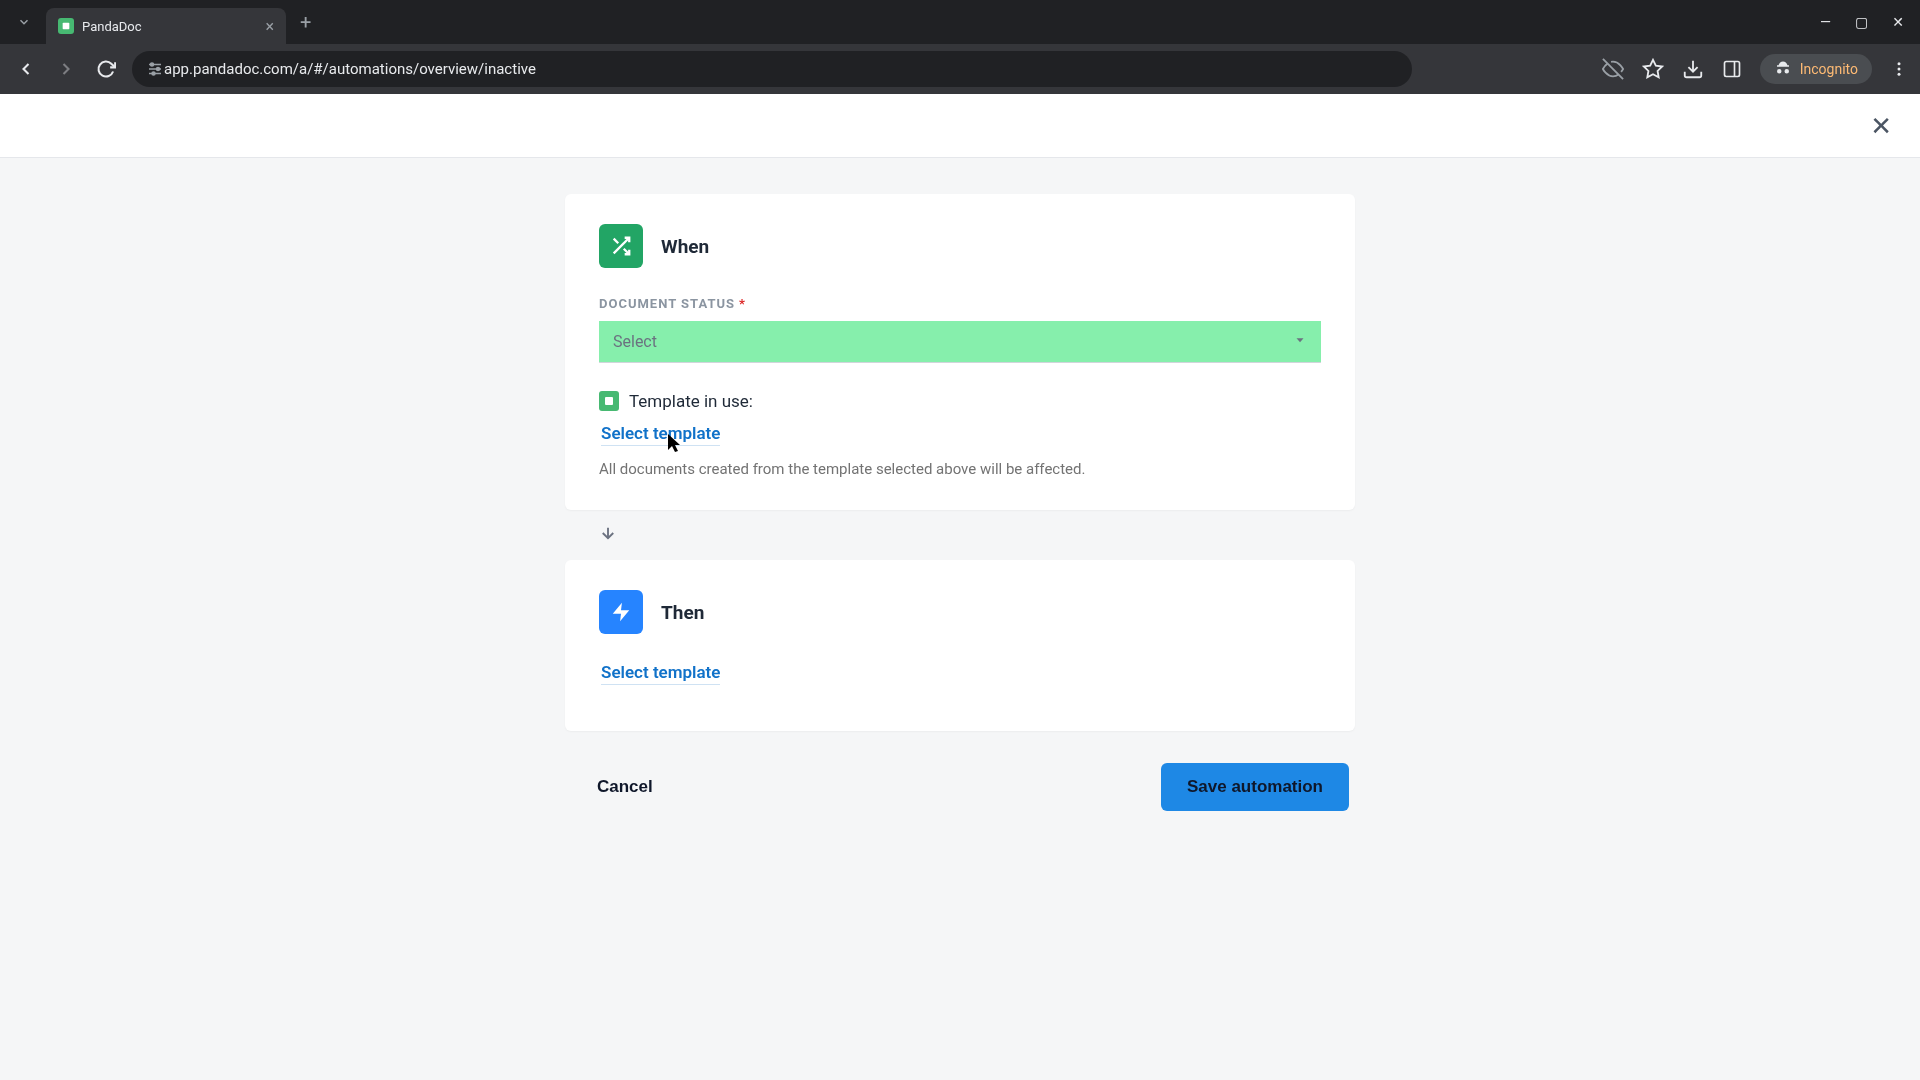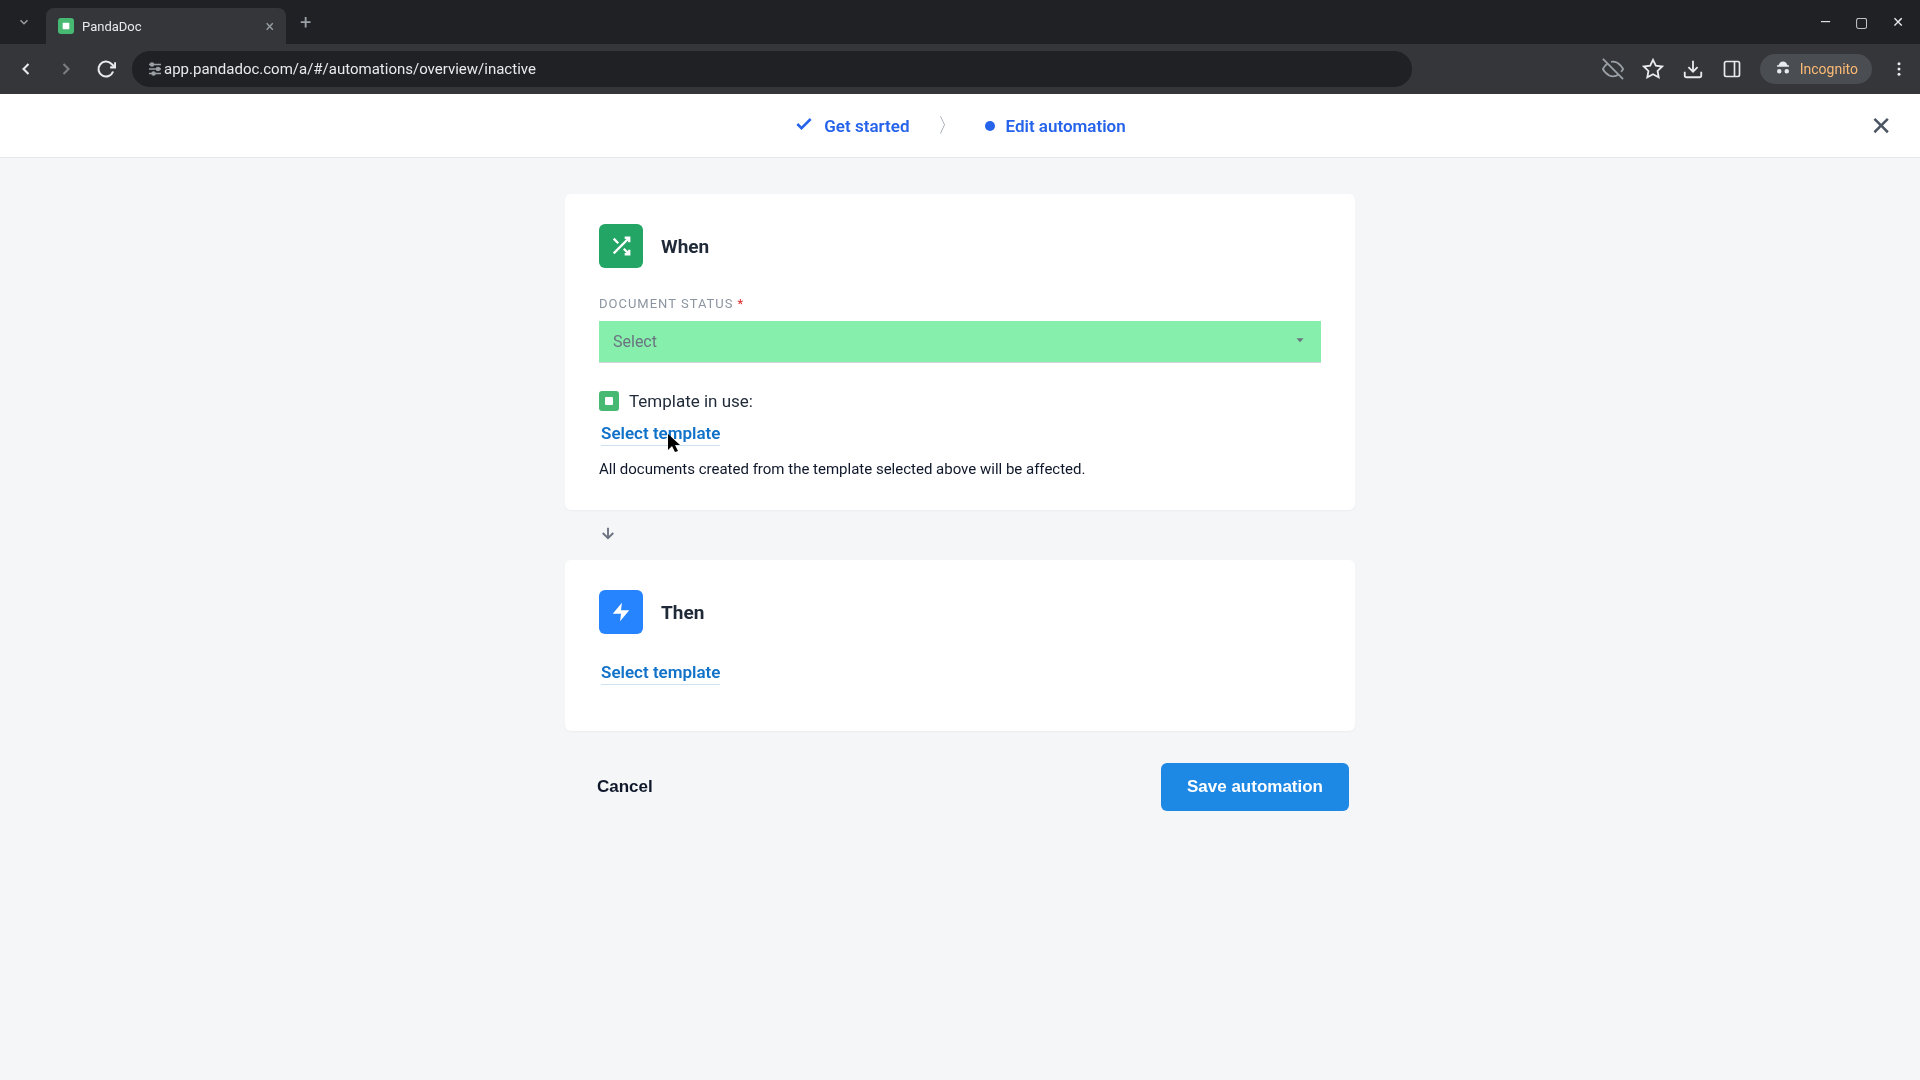--- a/index.html
+++ b/index.html
@@ -40,42 +40,42 @@
   .page-body { background: #f5f6f7; min-height: calc(100% - 64px); padding: 36px 0 60px; display: flex; flex-direction: column; align-items: center; }
 
   .card { background: #fff; border-radius: 6px; width: 790px; padding: 30px 34px 32px; box-shadow: 0 1px 2px rgba(0,0,0,0.04); }
   .card-header { display: flex; align-items: center; gap: 18px; margin-bottom: 28px; }
   .card-icon { width: 44px; height: 44px; border-radius: 6px; display: flex; align-items: center; justify-content: center; }
   .card-icon.green { background: #22a565; }
   .card-icon.blue { background: #2684ff; }
   .card-icon svg { width: 22px; height: 22px; }
   .card-title { font-size: 19px; font-weight: 700; color: #1f2937; }
 
-  .field-label { font-size: 13px; letter-spacing: 1px; color: #8b95a1; font-weight: 400; margin-bottom: 10px; }
+  .field-label { font-size: 13px; letter-spacing: 1px; color: #8b95a1; font-weight: 700; margin-bottom: 10px; }
   .field-label .req { color: #dc2626; margin-left: 4px; }
 
   .select-box { background: #86efac; border: none; border-bottom: 1px solid #d1d5db; height: 42px; display: flex; align-items: center; justify-content: space-between; padding: 0 14px; cursor: pointer; margin-bottom: 28px; }
   .select-placeholder { color: #6b7280; font-size: 16px; }
   .select-caret { color: #6b7280; }
 
   .inline-row { display: flex; align-items: center; gap: 10px; margin-bottom: 12px; }
   .mini-badge { width: 20px; height: 20px; background: #47b972; border-radius: 3px; display: flex; align-items: center; justify-content: center; }
   .mini-badge svg { width: 12px; height: 12px; }
   .inline-text { font-size: 17px; color: #1f2937; }
 
   .link-btn { color: #1172c9; font-size: 17px; font-weight: 600; cursor: pointer; border-bottom: 1px solid #cfe2f3; display: inline-block; padding-bottom: 2px; margin-left: 2px; margin-bottom: 14px; }
-  .hint { color: #0f172a; font-size: 15px; }
+  .hint { color: #737373; font-size: 15px; }
 
   .arrow-between { width: 790px; padding: 14px 34px; }
   .arrow-between svg { width: 18px; height: 18px; }
 
   .actions { width: 790px; display: flex; justify-content: space-between; align-items: center; margin-top: 32px; padding: 0 6px; }
   .btn { font-size: 17px; font-weight: 700; padding: 14px 26px; border-radius: 6px; cursor: pointer; border: none; }
   .btn-cancel { background: transparent; color: #0f172a; }
-  .btn-primary { background: #1e88e5; color: #ffffff; }
+  .btn-primary { background: #1e88e5; color: #0f172a; }
 
   .cursor-arrow { position: absolute; left: 668px; top: 340px; pointer-events: none; }
 </style>
 </head>
 <body>
 
 <div class="browser-top">
   <div class="tab-dropdown">
     <svg width="14" height="14" viewBox="0 0 24 24" fill="none" stroke="currentColor" stroke-width="2.5">
         <polyline points="6 9 12 15 18 9"></polyline>
@@ -165,35 +165,20 @@
           <circle cx="12" cy="12" r="2"></circle>
           <circle cx="12" cy="19" r="2"></circle>
         </svg>
     </span>
   </div>
 </div>
 
 <div class="page">
 
   <div class="page-header">
-    <div class="steps">
-      <div class="step">
-        <span class="step-check">
-          <svg width="20" height="20" viewBox="0 0 24 24" fill="none" stroke="currentColor" stroke-width="3">
-              <polyline points="20 6 9 17 4 12"></polyline>
-            </svg>
-        </span>
-        <span>Get started</span>
-      </div>
-      <span class="step-sep">〉</span>
-      <div class="step">
-        <span class="step-dot"></span>
-        <span>Edit automation</span>
-      </div>
-    </div>
     <span class="page-close">✕</span>
   </div>
 
   <div class="page-body">
 
     <div class="card">
       <div class="card-header">
         <div class="card-icon green">
           <svg viewBox="0 0 24 24" fill="none" stroke="white" stroke-width="2.5">
               <polyline points="16 3 21 3 21 8"></polyline>

